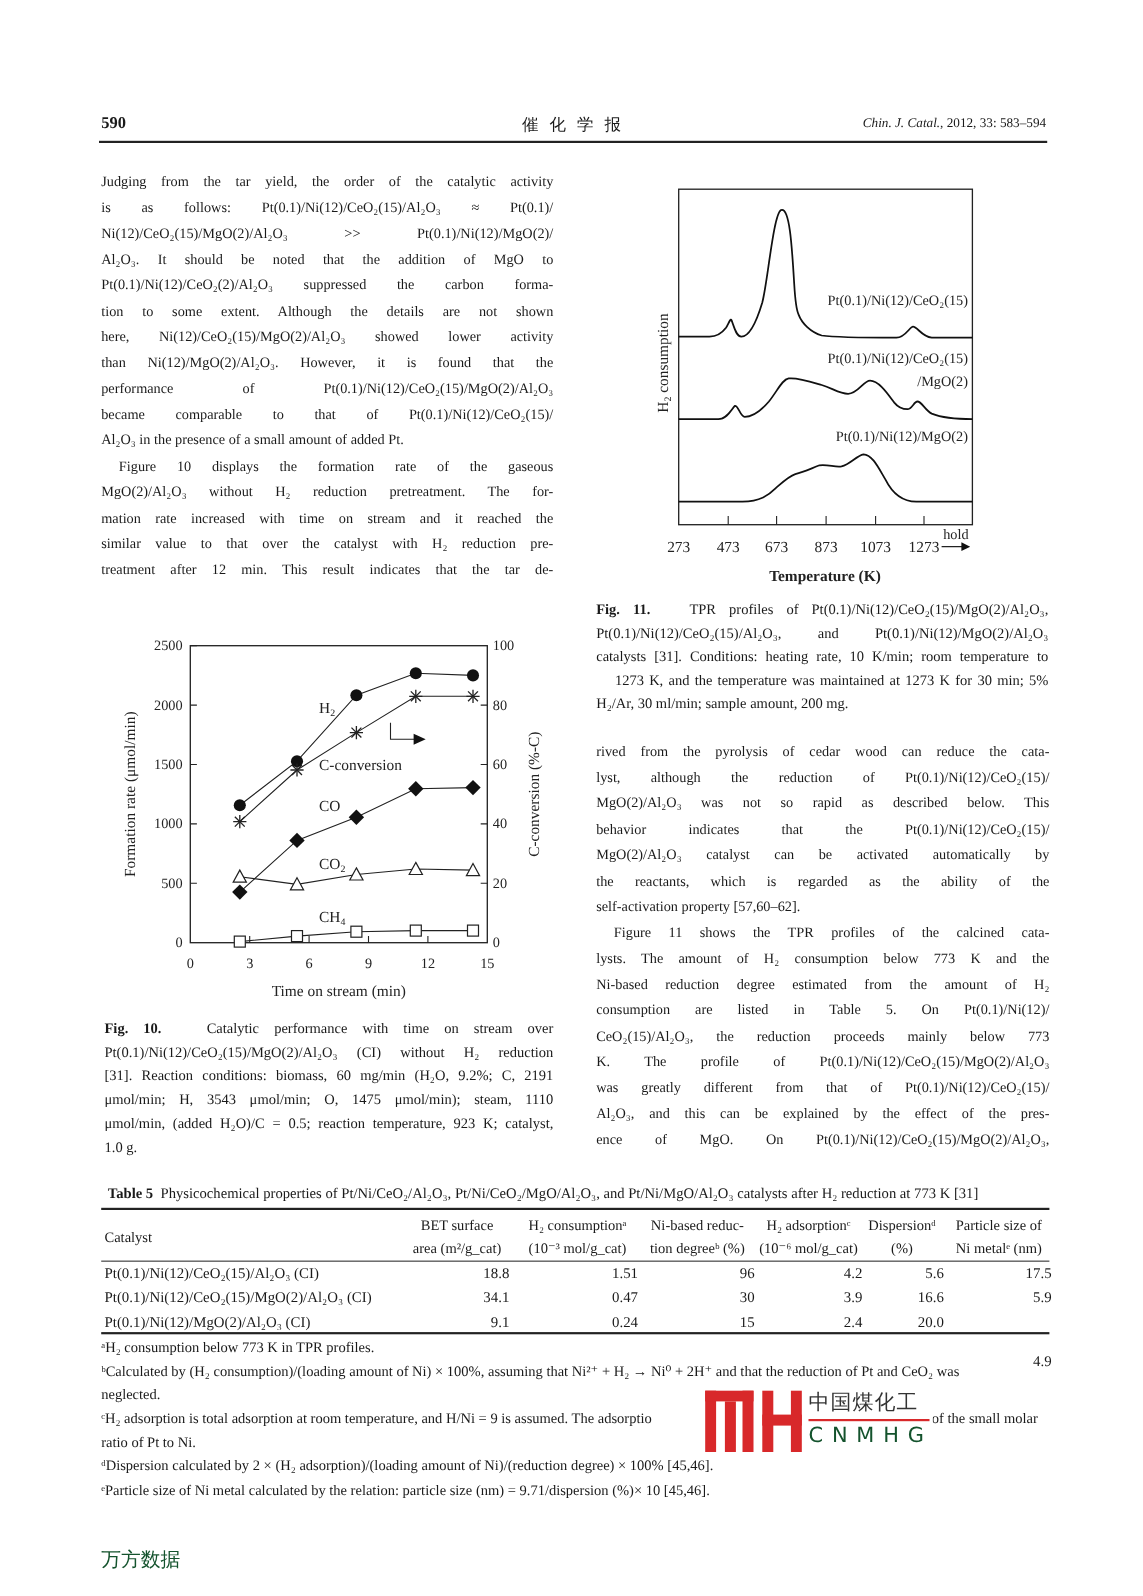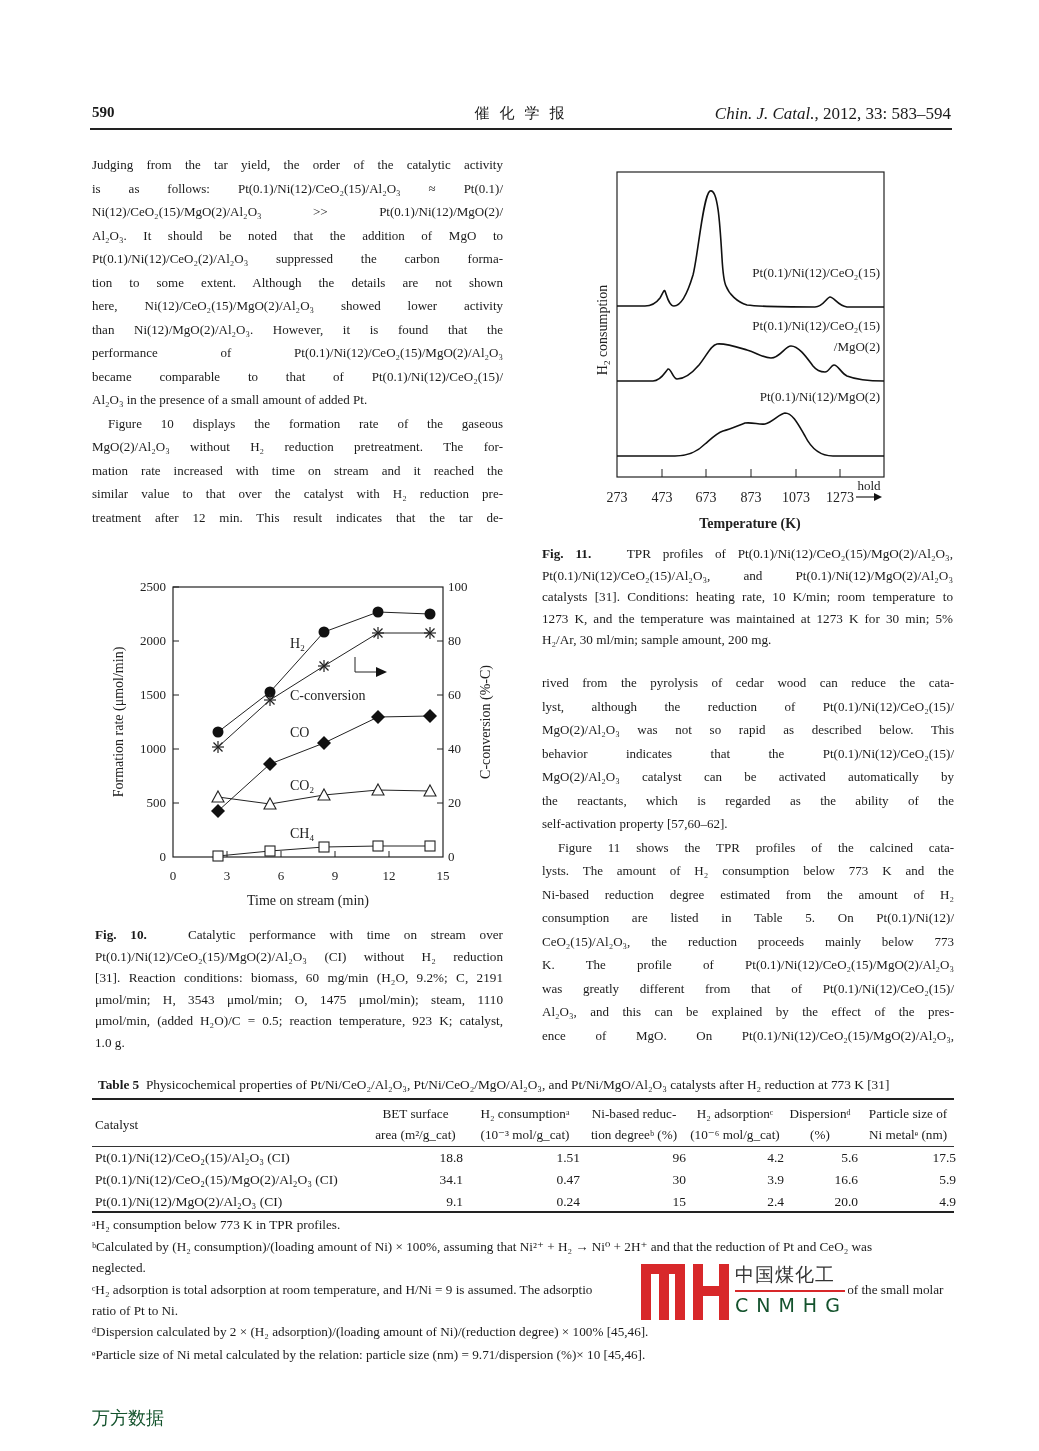--- a/index.html
+++ b/index.html
@@ -1,21 +1,21 @@
 <!DOCTYPE html>
 <html><head>
 <meta charset="utf-8">
 <style>
   * { box-sizing: border-box; margin: 0; padding: 0; }
   html, body { width: 1039px; height: 1451px; background: #ffffff; }
   body { position: relative; font-family: "Liberation Serif", "DejaVu Serif", serif; color: #1a1a1a; overflow: hidden; }
   .abs { position: absolute; }
   .header-num { left: 92px; top: 104px; font-size: 15px; font-weight: bold; }
   .header-journal-cn { left: 0; width: 1039px; text-align: center; top: 104px; font-size: 15px; font-family: "DejaVu Sans", sans-serif; letter-spacing: 10px; padding-left: 10px; }
-  .header-citation { right: 88px; top: 104px; font-size: 17px; }
+  .header-citation { right: 88px; top: 104px; font-size: 12px; }
   .header-citation i { font-style: italic; }
   .header-rule { left: 90px; top: 128px; width: 862px; height: 2px; background: #222; }
 
   .col { font-size: 13px; line-height: 23.5px; text-align: justify; text-align-last: justify; }
   .col-left { left: 92px; top: 153px; width: 411px; }
   .col-right { left: 542px; width: 412px; }
   .col .last { text-align-last: left; }
   .indent { text-indent: 16px; }
 
   .caption { font-size: 13.2px; line-height: 21.5px; text-align: justify; }
@@ -240,21 +240,21 @@
     <text x="295" y="170">Pt(0.1)/Ni(12)/CeO₂(15)</text>
     <text x="295" y="191">/MgO(2)</text>
     <text x="295" y="241">Pt(0.1)/Ni(12)/MgO(2)</text>
   </g>
 </svg>
 
 <div class="abs caption" style="left:542px;top:543px;width:411px;">
   <div style="text-align-last:justify;"><b>Fig. 11.</b>&nbsp;&nbsp;&nbsp;<span>TPR profiles of Pt(0.1)/Ni(12)/CeO₂(15)/MgO(2)/Al₂O₃,</span></div>
   <div style="text-align-last:justify;">Pt(0.1)/Ni(12)/CeO₂(15)/Al₂O₃, and Pt(0.1)/Ni(12)/MgO(2)/Al₂O₃</div>
   <div style="text-align-last:justify;">catalysts [31]. Conditions: heating rate, 10 K/min; room temperature to</div>
-  <div style="text-align-last:justify;">1273 K, and the temperature was maintained at 1273 K for 30 min; 5%</div>
+  <div style="text-align-last:justify;margin-left:17px;">1273 K, and the temperature was maintained at 1273 K for 30 min; 5%</div>
   <div>H₂/Ar, 30 ml/min; sample amount, 200 mg.</div>
 </div>
 
 <div class="abs col col-right" style="top:671px;">
   <div>rived from the pyrolysis of cedar wood can reduce the cata-</div>
   <div>lyst, although the reduction of Pt(0.1)/Ni(12)/CeO₂(15)/</div>
   <div>MgO(2)/Al₂O₃ was not so rapid as described below. This</div>
   <div>behavior indicates that the Pt(0.1)/Ni(12)/CeO₂(15)/</div>
   <div>MgO(2)/Al₂O₃ catalyst can be activated automatically by</div>
   <div>the reactants, which is regarded as the ability of the</div>
@@ -319,21 +319,21 @@
   <span class="abs td-num" style="left:687px;width:76px;">16.6</span>
   <span class="abs td-num" style="left:765px;width:96px;">5.9</span>
 </div>
 <div class="abs td" style="left:95px;top:1191px;width:860px;height:21px;">
   <span class="abs" style="left:0;">Pt(0.1)/Ni(12)/MgO(2)/Al₂O₃ (CI)</span>
   <span class="abs td-num" style="left:273px;width:95px;">9.1</span>
   <span class="abs td-num" style="left:375px;width:110px;">0.24</span>
   <span class="abs td-num" style="left:487px;width:104px;">15</span>
   <span class="abs td-num" style="left:591px;width:98px;">2.4</span>
   <span class="abs td-num" style="left:687px;width:76px;">20.0</span>
-  <span class="abs td-num" style="left:765px;width:96px;">4.9</span>
+  <span class="abs td-num" style="left:765px;width:96px;margin-top:36px;">4.9</span>
 </div>
 <div class="abs tbl-bot-rule"></div>
 
 <div class="abs footnote" style="top:1214px;">ᵃH₂ consumption below 773 K in TPR profiles.</div>
 <div class="abs footnote" style="top:1236px;">ᵇCalculated by (H₂ consumption)/(loading amount of Ni) × 100%, assuming that Ni²⁺ + H₂ → Ni⁰ + 2H⁺ and that the reduction of Pt and CeO₂ was</div>
 <div class="abs footnote" style="top:1257px;">neglected.</div>
 <div class="abs footnote" style="top:1279px;">ᶜH₂ adsorption is total adsorption at room temperature, and H/Ni = 9 is assumed. The adsorptio</div>
 <div class="abs footnote" style="top:1279px;left:838px;width:120px;">e of the small molar</div>
 <div class="abs footnote" style="top:1300px;">ratio of Pt to Ni.</div>
 <div class="abs footnote" style="top:1321px;">ᵈDispersion calculated by 2 × (H₂ adsorption)/(loading amount of Ni)/(reduction degree) × 100% [45,46].</div>

